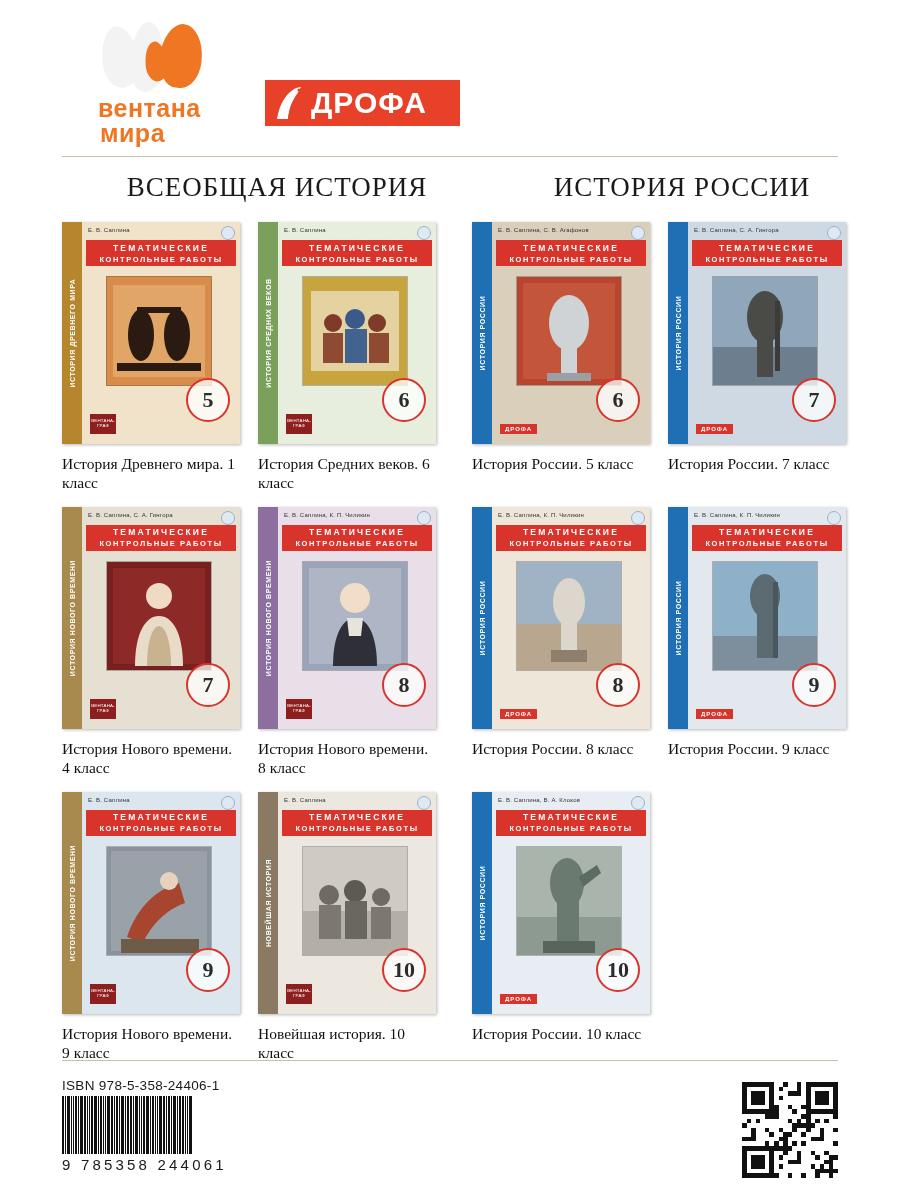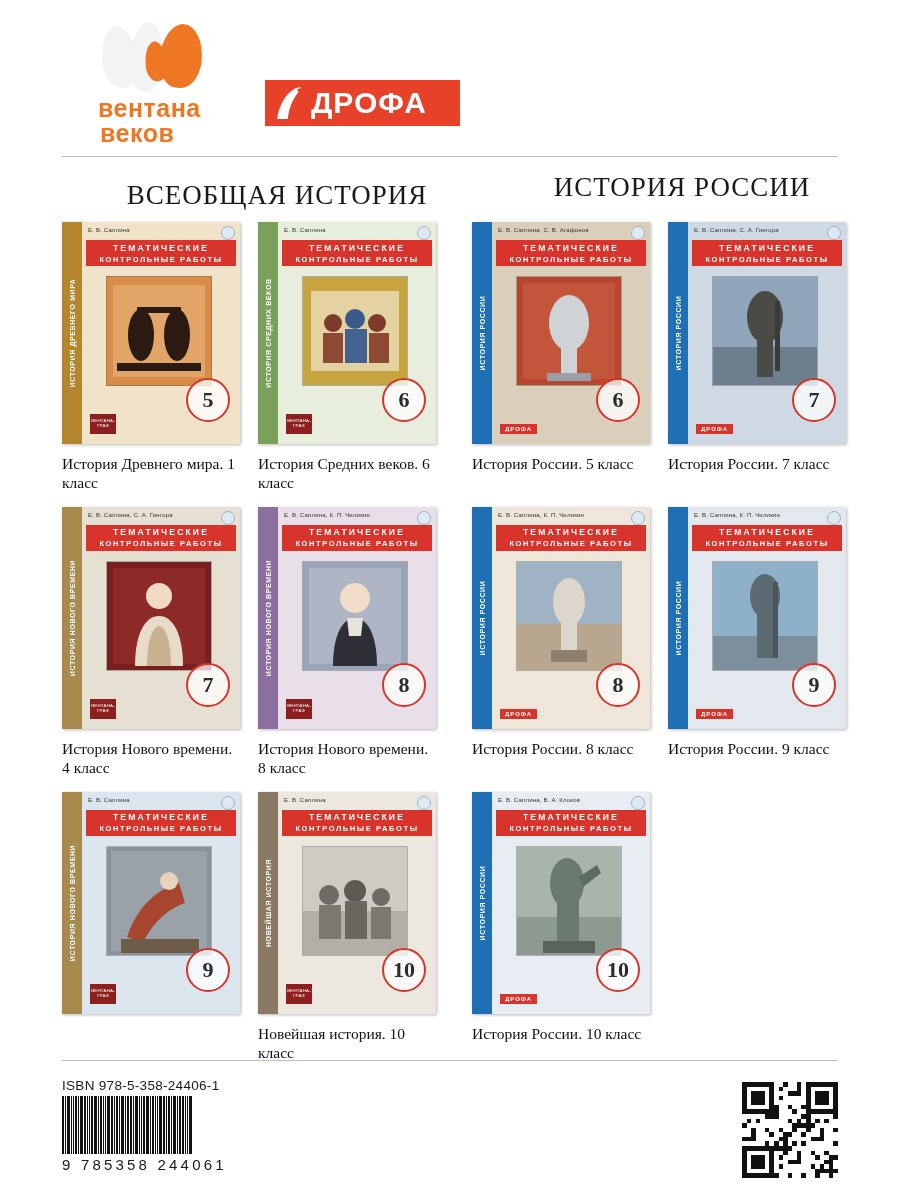--- a/index.html
+++ b/index.html
@@ -110,21 +110,21 @@
     left: 0; right: 0;
     display: flex;
   }
   .sec-title {
     font-size: 27px;
     letter-spacing: 1px;
     text-align: center;
     color: #1a1a1a;
     font-family: "Liberation Serif", serif;
   }
-  .sec-title.left  { width: 430px; margin-left: 62px; margin-top: 8px; }
+  .sec-title.left  { width: 430px; margin-left: 62px; }
   .sec-title.right { width: 360px; margin-left: 10px; }
 
   
   .grid {
     position: absolute;
     top: 222px;
     left: 62px;
     width: 790px;
   }
   .row {
@@ -326,21 +326,21 @@
 <div class="header">
 
   <div class="logo-ventana">
     <div class="vg-mark">
       <div class="vg-blob b1"></div>
       <div class="vg-blob b2"></div>
       <div class="vg-orange"></div>
     </div>
     <div class="vg-text">
       <div class="l1">вентана</div>
-      <div class="l2">веков</div>
+      <div class="l2">мира</div>
     </div>
   </div>
 
   <div class="logo-drofa">
     <div class="drofa-bird">
       <svg width="40" height="44" viewBox="0 0 40 44">
         <path d="M8 38 C10 26 14 18 20 12 C24 8 28 6 32 6 C30 10 28 13 26 16 C23 21 20 27 19 38 Z" fill="#ffffff"></path>
         <path d="M19 38 C20 30 22 24 25 20 C27 17 30 14 33 12 C31 18 29 24 27 30 C26 33 25 36 25 38 Z" fill="#e8412a"></path>
         <circle cx="30" cy="9" r="1.6" fill="#e8412a"></circle>
       </svg>
@@ -612,20 +612,21 @@
               <rect x="4" y="4" width="96" height="100" fill="#9aa2a9"></rect>
               <path d="M20 90 C30 60 50 42 72 36 L78 56 C60 62 44 78 36 96 Z" fill="#a8452f"></path>
               <circle cx="62" cy="34" r="9" fill="#e7d3bd"></circle>
               <rect x="14" y="92" width="78" height="14" fill="#6f5c48"></rect>
             </svg>
           </div>
           <div class="grade">9</div>
           <div class="pub-mark ventana">ВЕНТАНА-ГРАФ</div>
         </div>
       </div>
+      <div class="caption">История Нового времени. 9 класс</div>
     </div>
 
     <div class="cell gap">
       <div class="book" style="background:#ece8e0;">
         <div class="spine" style="background:#8a7a63;">
           <div class="spine-label" style="color:#fff;">НОВЕЙШАЯ ИСТОРИЯ</div>
         </div>
         <div class="face" style="background:#ece8e0;">
           <div class="authors">Е. В. Саплина</div>
           <div class="round-badge"></div>

